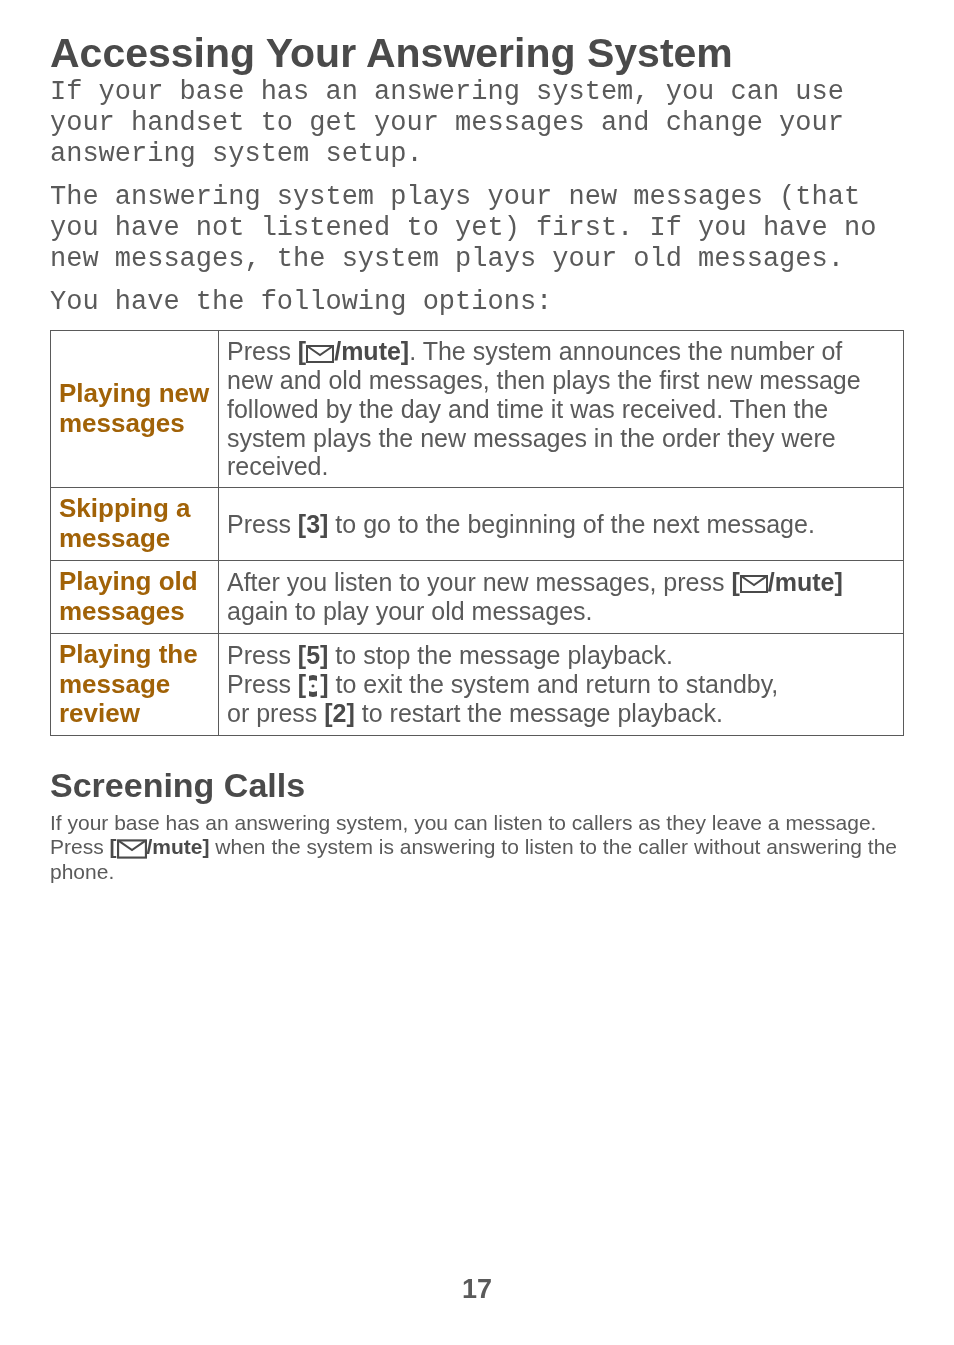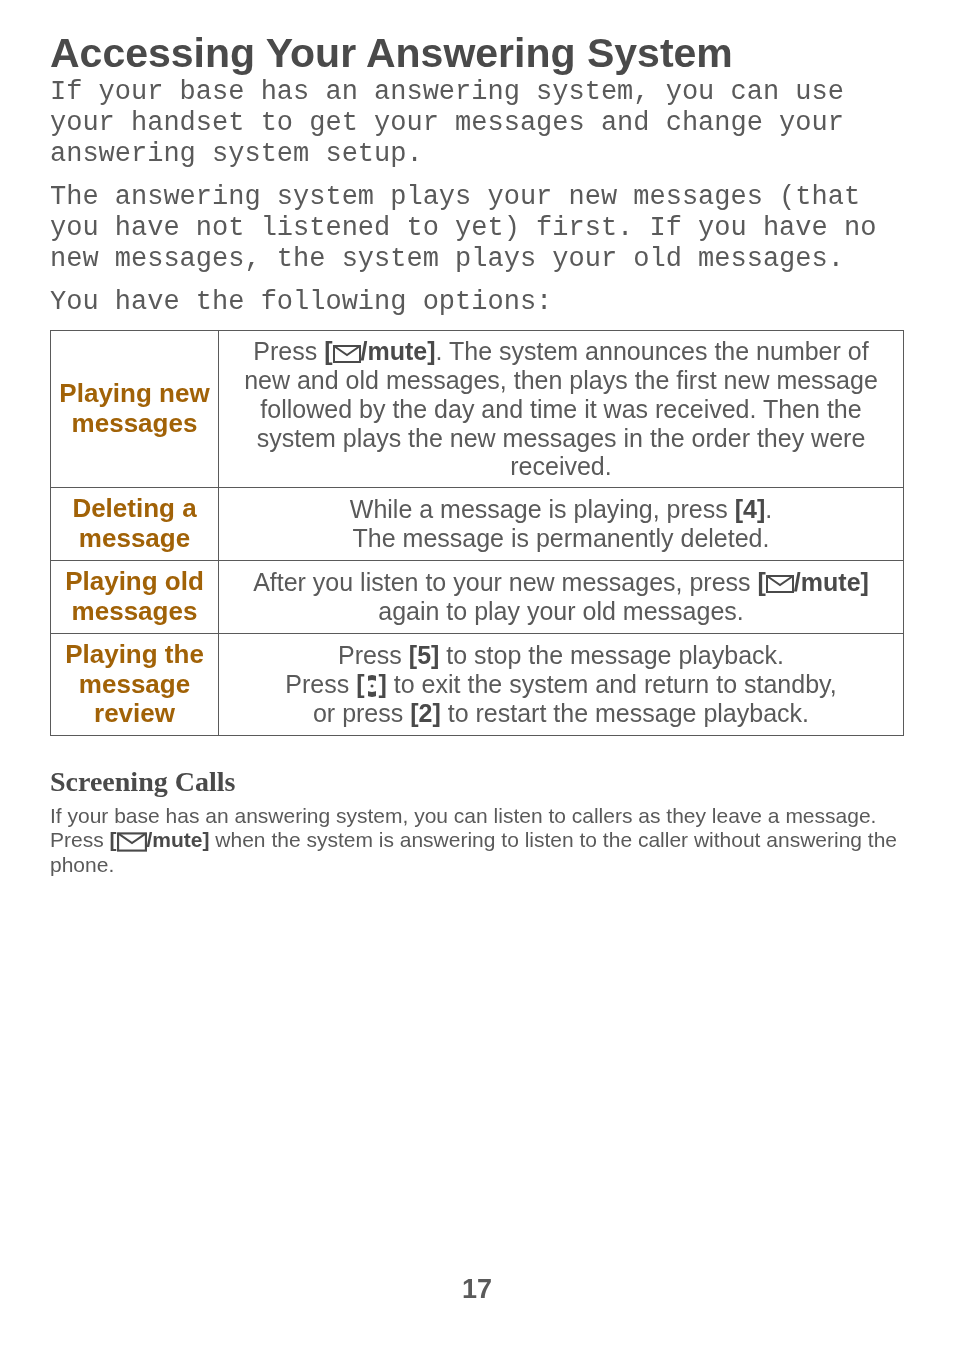--- a/index.html
+++ b/index.html
@@ -34,34 +34,32 @@
       margin-top: 8px;
       margin-bottom: 30px;
     }
     td {
       border: 1.5px solid #5a5a5a;
       padding: 6px 8px;
       font-size: 25px;
       color: #5a5a5a;
       vertical-align: middle;
       line-height: 1.15;
-      text-align: center;
     }
     td.label {
       font-weight: bold;
       color: #a16207;
       width: 168px;
       font-size: 26px;
     }
     h2 {
-      font-size: 28px;
+      font-size: 34px;
       font-weight: bold;
       color: #4a4a4a;
       margin-bottom: 6px;
-      font-family: Liberation Serif, serif;
     }
     .para2 {
       font-size: 21px;
       color: #5a5a5a;
       line-height: 1.15;
     }
     .icon-envelope {
       display: inline-block;
       vertical-align: middle;
     }
@@ -98,24 +96,23 @@
       <tr>
     <td class="label">Playing new messages</td>
     <td>
       <span>Press </span><span class="key"><span>[</span><svg class="icon-envelope" width="28" height="18" viewBox="0 0 28 18">
               <rect x="1" y="1" width="26" height="16" fill="none" stroke="#4a4a4a" stroke-width="2"></rect>
               <path d="M1 1 L14 10 L27 1" fill="none" stroke="#4a4a4a" stroke-width="2"></path>
             </svg><span>/mute]</span></span><span>. The system announces the number of new and old messages, then plays the first new message followed by the day and time it was received. Then the system plays the new messages in the order they were received.</span>
     </td>
   </tr>
   <tr>
-    <td class="label">Deleting a message</td>
+    <td class="label">Skipping a message</td>
     <td>
-      <span>While a message is playing, press </span><span class="key">[4]</span><span>.</span><br>
-      <span>The message is permanently deleted.</span>
+      <span>Press </span><span class="key">[3]</span><span> to go to the beginning of the next message.</span>
     </td>
   </tr>
   <tr>
     <td class="label">Playing old messages</td>
     <td>
       <span>After you listen to your new messages, press </span><span class="key"><span>[</span><svg class="icon-envelope" width="28" height="18" viewBox="0 0 28 18">
               <rect x="1" y="1" width="26" height="16" fill="none" stroke="#4a4a4a" stroke-width="2"></rect>
               <path d="M1 1 L14 10 L27 1" fill="none" stroke="#4a4a4a" stroke-width="2"></path>
             </svg><span>/mute]</span></span><span> again to play your old messages.</span>
     </td>

